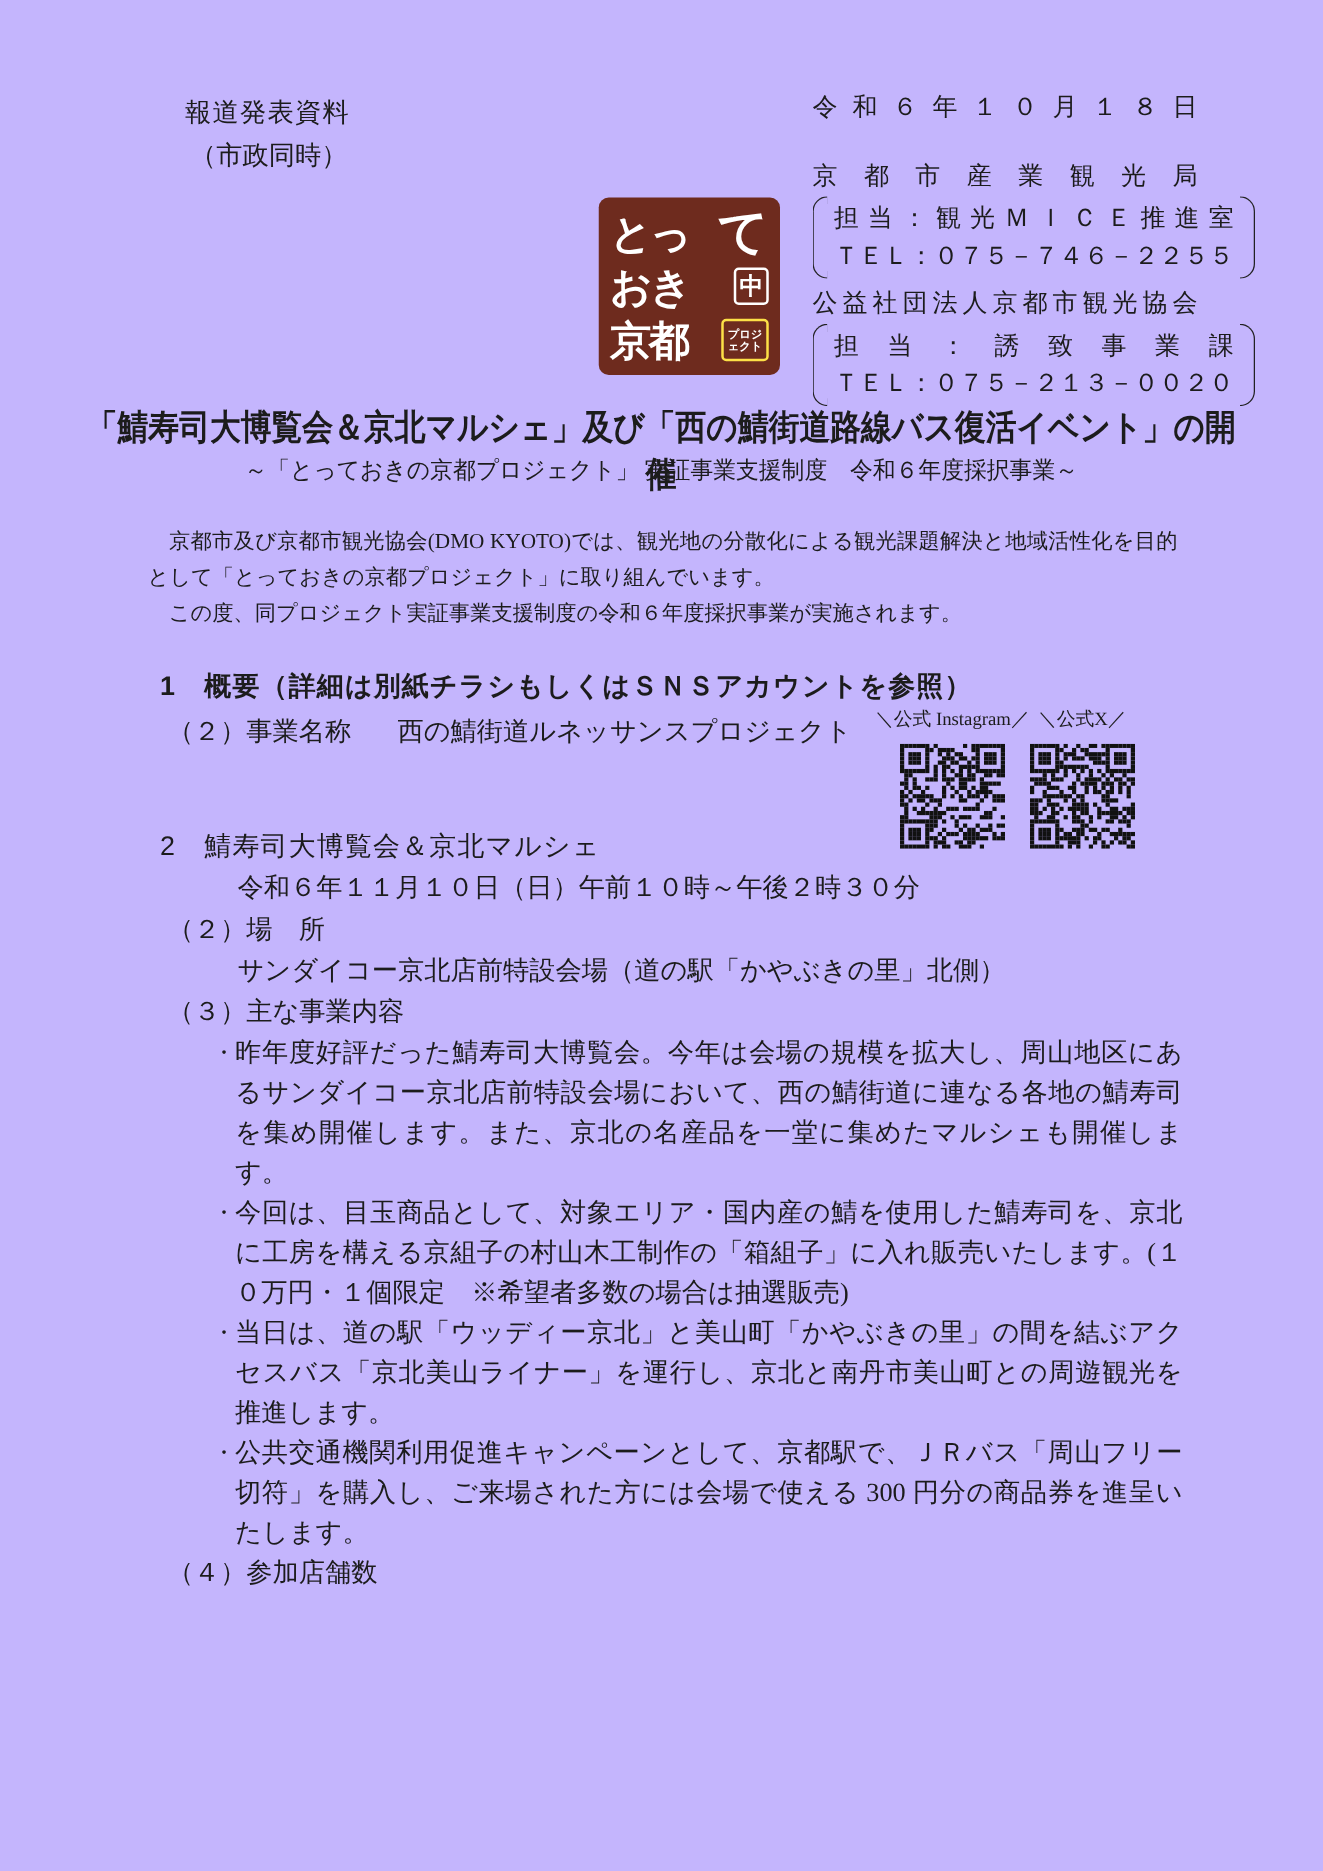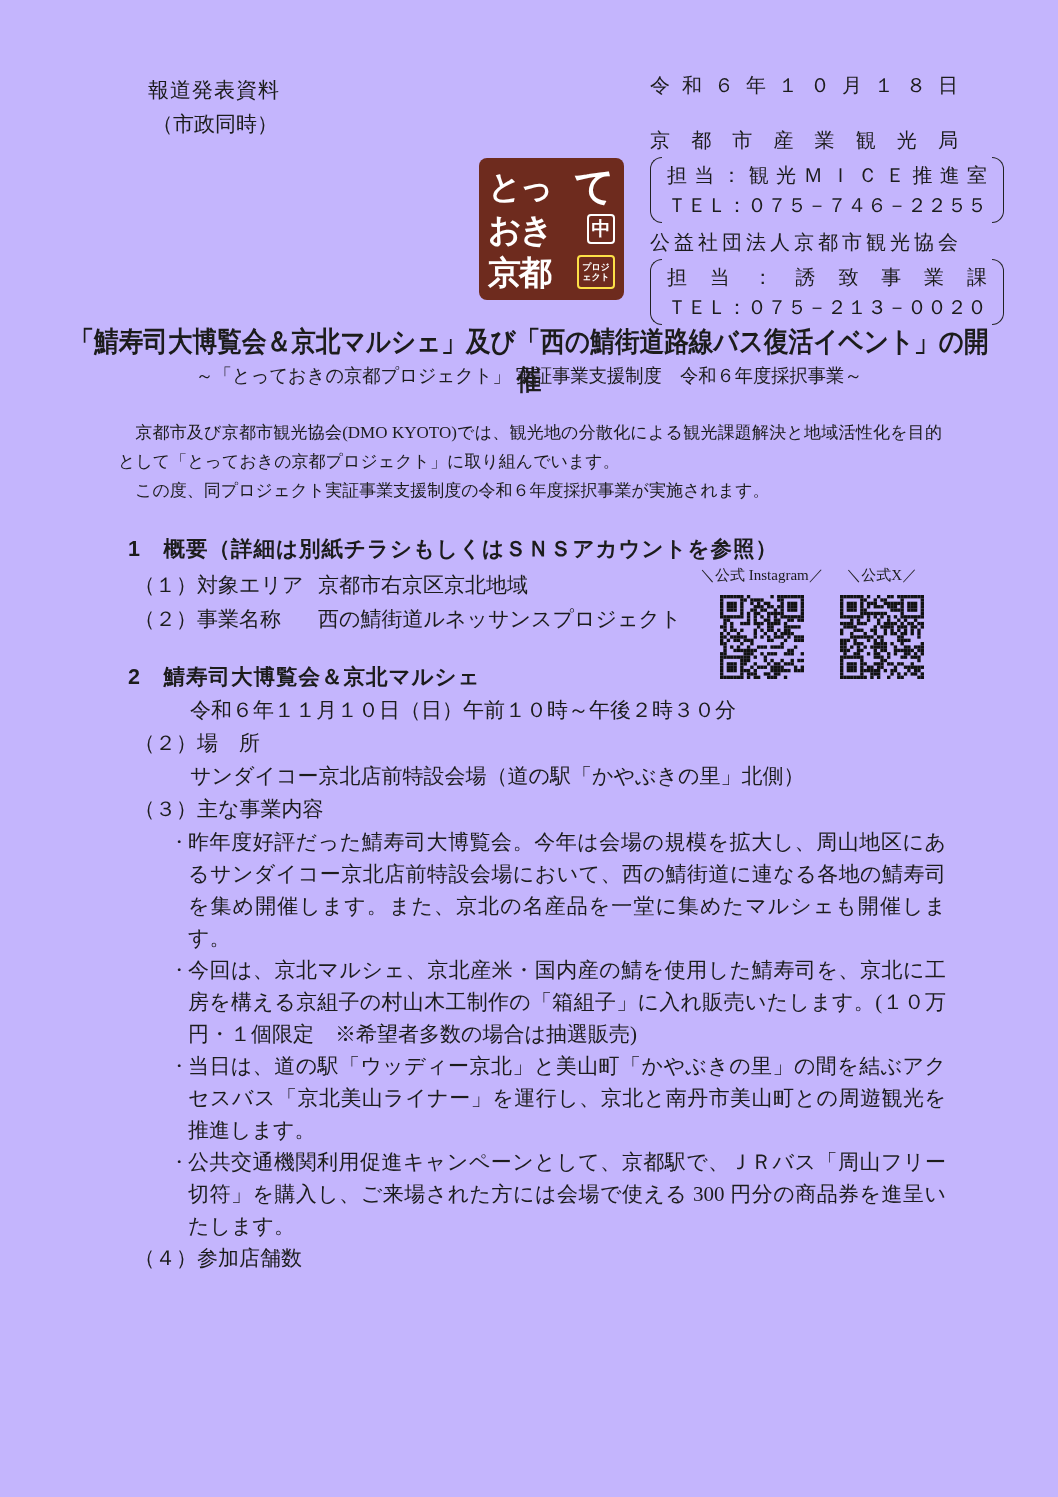--- a/index.html
+++ b/index.html
@@ -55,27 +55,27 @@
   .intro{position:absolute;left:118px;top:418px;width:824px;font-size:17px;line-height:29px;text-align:justify;}
   .intro p{margin:0;}
 
   
   .s1-heading{position:absolute;left:128px;top:534px;font-size:21.5px;font-weight:bold;letter-spacing:1px;}
   .s1-items{position:absolute;left:134px;top:568px;width:580px;font-size:21px;}
   .kv{display:flex;height:34px;line-height:34px;}
   .kv .k{flex:0 0 184px;}
 
   
-  .sns{position:absolute;left:700px;top:566px;width:262px;display:flex;gap:16px;}
+  .sns{position:absolute;left:700px;top:566px;width:262px;display:flex;}
   .sns-col{display:flex;flex-direction:column;align-items:center;}
   .sns-label{font-size:15px;height:22px;white-space:nowrap;margin-bottom:7px;}
   .qr{width:84px;height:84px;}
 
   
-  .s2-heading{position:absolute;left:128px;top:662px;font-size:21.5px;font-weight:bold;letter-spacing:1px;}
+  .s2-heading{position:absolute;left:128px;top:662px;font-size:21.5px;font-weight:normal;letter-spacing:1px;}
   .s2{position:absolute;left:120px;top:694px;width:826px;font-size:21px;}
   .s2 .row-label{height:33px;line-height:33px;padding-left:14px;}
   .s2 .row-value{height:33px;line-height:33px;padding-left:70px;}
   .bullets{margin:0;padding:0;list-style:none;}
   .bullet{display:flex;margin-left:50px;}
   .bullet .marker{flex:0 0 16px;line-height:32px;font-size:18px;}
   .bullet .btxt{flex:1;line-height:32px;text-align:justify;}
 </style>
 </head>
 <body>
@@ -217,24 +217,20 @@
   <div class="title sans">「鯖寿司大博覧会＆京北マルシェ」及び「西の鯖街道路線バス復活イベント」の開催</div>
   <div class="subtitle sans">～「とっておきの京都プロジェクト」 実証事業支援制度　令和６年度採択事業～</div>
 
   <div class="intro">
     <p>　京都市及び京都市観光協会(DMO KYOTO)では、観光地の分散化による観光課題解決と地域活性化を目的として「とっておきの京都プロジェクト」に取り組んでいます。</p>
     <p>　この度、同プロジェクト実証事業支援制度の令和６年度採択事業が実施されます。</p>
   </div>
 
   <div class="s1-heading sans">1　概要（詳細は別紙チラシもしくはＳＮＳアカウントを参照）</div>
   <div class="s1-items">
-    <div class="kv">
-      <span class="k">（１）対象エリア</span>
-      <span class="v">京都市右京区京北地域</span>
-    </div>
     <div class="kv">
       <span class="k">（２）事業名称</span>
       <span class="v">西の鯖街道ルネッサンスプロジェクト</span>
     </div>
   </div>
 
   <div class="sns">
     <div class="sns-col">
       <div class="sns-label">＼公式 Instagram／</div>
       <div class="qr"><svg xmlns="http://www.w3.org/2000/svg" width="84" height="84">
@@ -913,21 +909,21 @@
     <div class="row-value">サンダイコー京北店前特設会場（道の駅「かやぶきの里」北側）</div>
     <div class="row-label">（３）主な事業内容</div>
 
     <div class="bullets">
       <div class="bullet">
         <span class="marker">・</span>
         <div class="btxt">昨年度好評だった鯖寿司大博覧会。今年は会場の規模を拡大し、周山地区にあるサンダイコー京北店前特設会場において、西の鯖街道に連なる各地の鯖寿司を集め開催します。また、京北の名産品を一堂に集めたマルシェも開催します。</div>
       </div>
       <div class="bullet">
         <span class="marker">・</span>
-        <div class="btxt">今回は、京北マルシェ、京北産米・国内産の鯖を使用した鯖寿司を、京北に工房を構える京組子の村山木工制作の「箱組子」に入れ販売いたします。(１０万円・１個限定　※希望者多数の場合は抽選販売)</div>
+        <div class="btxt">今回は、目玉商品として、対象エリア・国内産の鯖を使用した鯖寿司を、京北に工房を構える京組子の村山木工制作の「箱組子」に入れ販売いたします。(１０万円・１個限定　※希望者多数の場合は抽選販売)</div>
       </div>
       <div class="bullet">
         <span class="marker">・</span>
         <div class="btxt">当日は、道の駅「ウッディー京北」と美山町「かやぶきの里」の間を結ぶアクセスバス「京北美山ライナー」を運行し、京北と南丹市美山町との周遊観光を推進します。</div>
       </div>
       <div class="bullet">
         <span class="marker">・</span>
         <div class="btxt">公共交通機関利用促進キャンペーンとして、京都駅で、ＪＲバス「周山フリー切符」を購入し、ご来場された方には会場で使える 300 円分の商品券を進呈いたします。</div>
       </div>
     </div>

